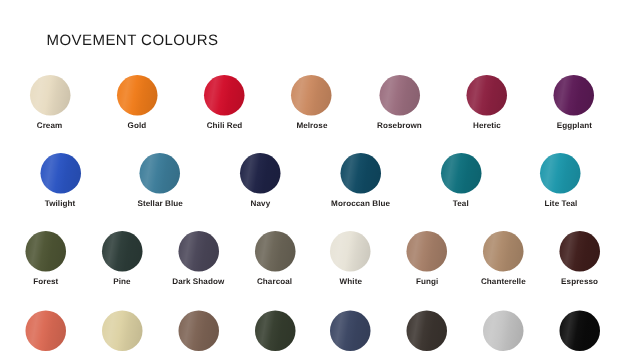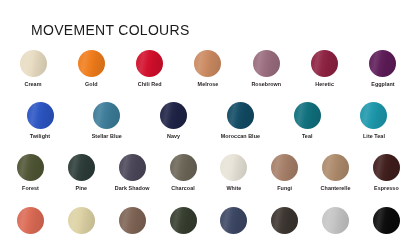--- a/index.html
+++ b/index.html
@@ -19,21 +19,21 @@
     width: 416px;
     height: 234px;
     position: relative;
     box-sizing: border-box;
   }
 
   .page-title {
     position: absolute;
     left: 31px;
     top: 22px;
-    font-size: 14px;
+    font-size: 10px;
     font-weight: 400;
     letter-spacing: 0.3px;
     color: #1a1a1a;
     white-space: nowrap;
   }
 
   .swatch-grid {
     position: absolute;
     left: 0;
     top: 50px;

